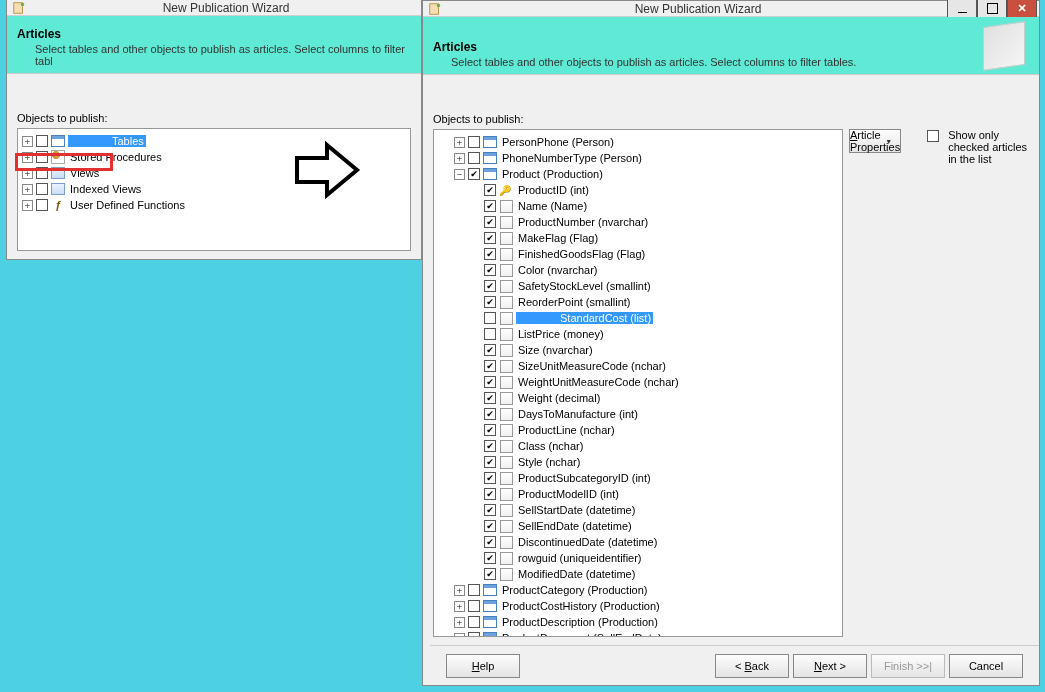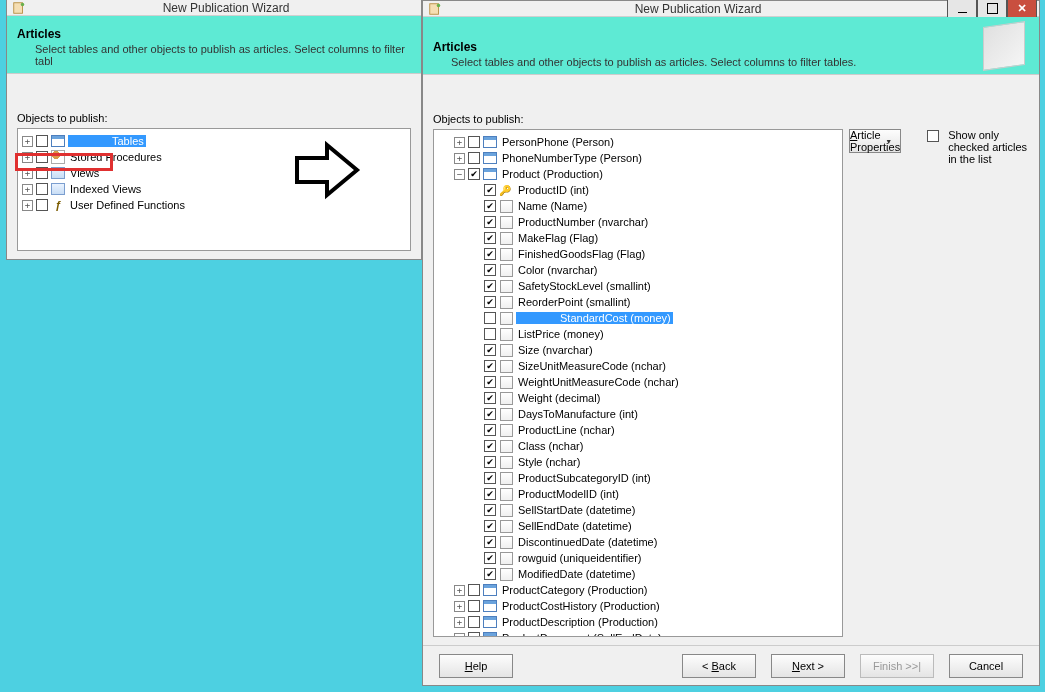--- a/index.html
+++ b/index.html
@@ -196,22 +196,23 @@
     content:"▼"; font-size:7px; position:absolute; right:8px; color:#333;
   }
   .check-opt { display:flex; align-items:flex-start; gap:6px; padding: 0 2px; }
   .check-opt .chk { margin-top: 1px; }
   .footer {
     height: 40px;
     border-top: 1px solid #ccc;
     display: flex;
     align-items: center;
     padding: 0 16px;
-    gap: 15px;
+    gap: 4px;
     background: #f0f0f0;
+    margin-left: 7px;
   }
   .btn {
     min-width: 74px;
     height: 24px;
     border: 1px solid #888;
     background: linear-gradient(#fdfdfd,#e4e4e4);
     cursor: pointer;
     display:flex;align-items:center;justify-content:center;
     font-size: 11px;
     padding: 0 8px;
@@ -404,21 +405,21 @@
               <span class="chk checked"></span>
               <span class="node-icon icon-col"></span>
               <span class="node-label">ReorderPoint (smallint)</span>
             </div>
             <div class="tree-row">
               <span class="indent"></span>
               <span class="indent"></span>
               <span class="indent" style="width: 14px;"></span>
               <span class="chk"></span>
               <span class="node-icon icon-col"></span>
-              <span class="node-label sel">StandardCost (money)</span>
+              <span class="node-label sel">StandardCost (list)</span>
             </div>
             <div class="tree-row">
               <span class="indent"></span>
               <span class="indent"></span>
               <span class="indent" style="width: 14px;"></span>
               <span class="chk"></span>
               <span class="node-icon icon-col"></span>
               <span class="node-label">ListPrice (money)</span>
             </div>
             <div class="tree-row">

